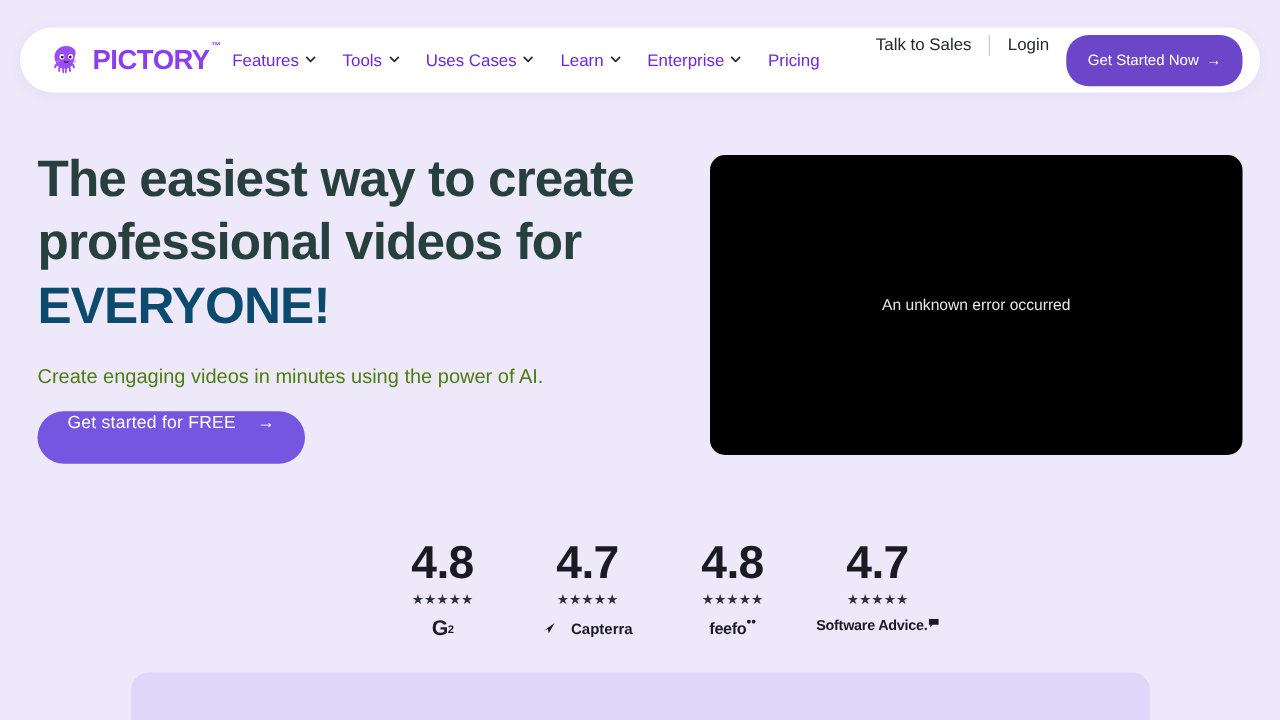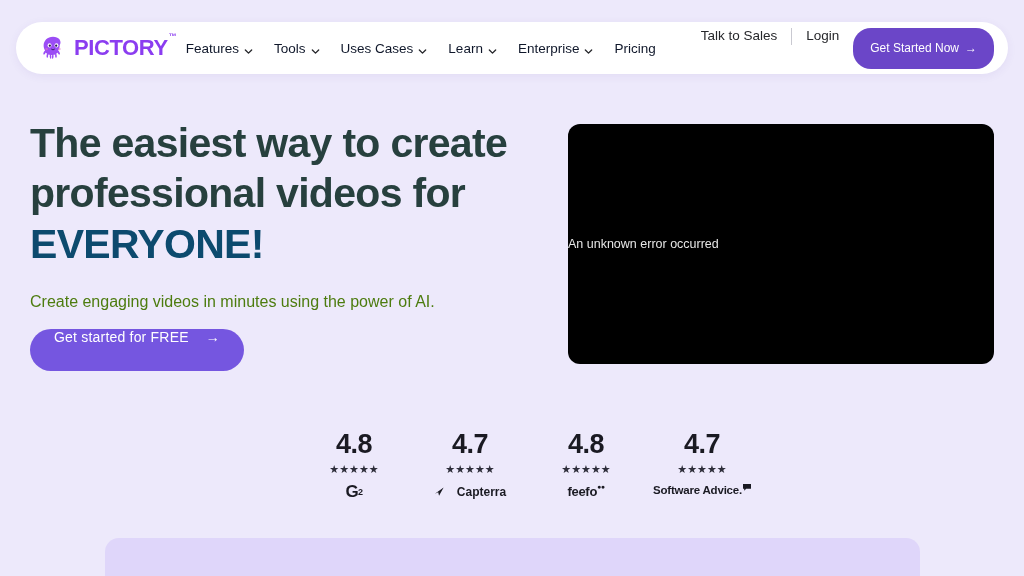--- a/index.html
+++ b/index.html
@@ -58,24 +58,24 @@
   }
 
   .nav-links {
     display: flex;
     align-items: center;
     gap: 21px;
     list-style: none;
   }
   .nav-item {
     display: flex;
-    align-items: flex-end;
+    align-items: flex-start;
     gap: 5px;
     font-size: 13.5px;
-    color: #0f172a;
+    color: #6d28d9;
     cursor: pointer;
     white-space: nowrap;
   }
   .chev {
     width: 9px; height: 9px;
     display: inline-block;
     margin-top: 2px;
   }
 
   .nav-right {
@@ -160,20 +160,21 @@
   .video-box {
     position: absolute;
     left: 568px;
     top: 124px;
     width: 426px;
     height: 240px;
     background: #000000;
     border-radius: 12px;
     display: flex;
     align-items: center;
+    justify-content: center;
   }
   .video-error {
     color: #E6E6E6;
     font-size: 12.5px;
   }
 
   
   .ratings {
     position: absolute;
     top: 430px;
@@ -182,21 +183,21 @@
     display: flex;
     justify-content: space-between;
   }
   .rating {
     display: flex;
     flex-direction: column;
     align-items: center;
     width: 112px;
   }
   .rating-score {
-    font-size: 27px;
+    font-size: 37px;
     font-weight: bold;
     color: #1A1A22;
     letter-spacing: -0.5px;
     line-height: 1.1;
   }
   .stars {
     margin-top: 4px;
     display: flex;
     gap: 1px;
     color: #2E2E3A;

